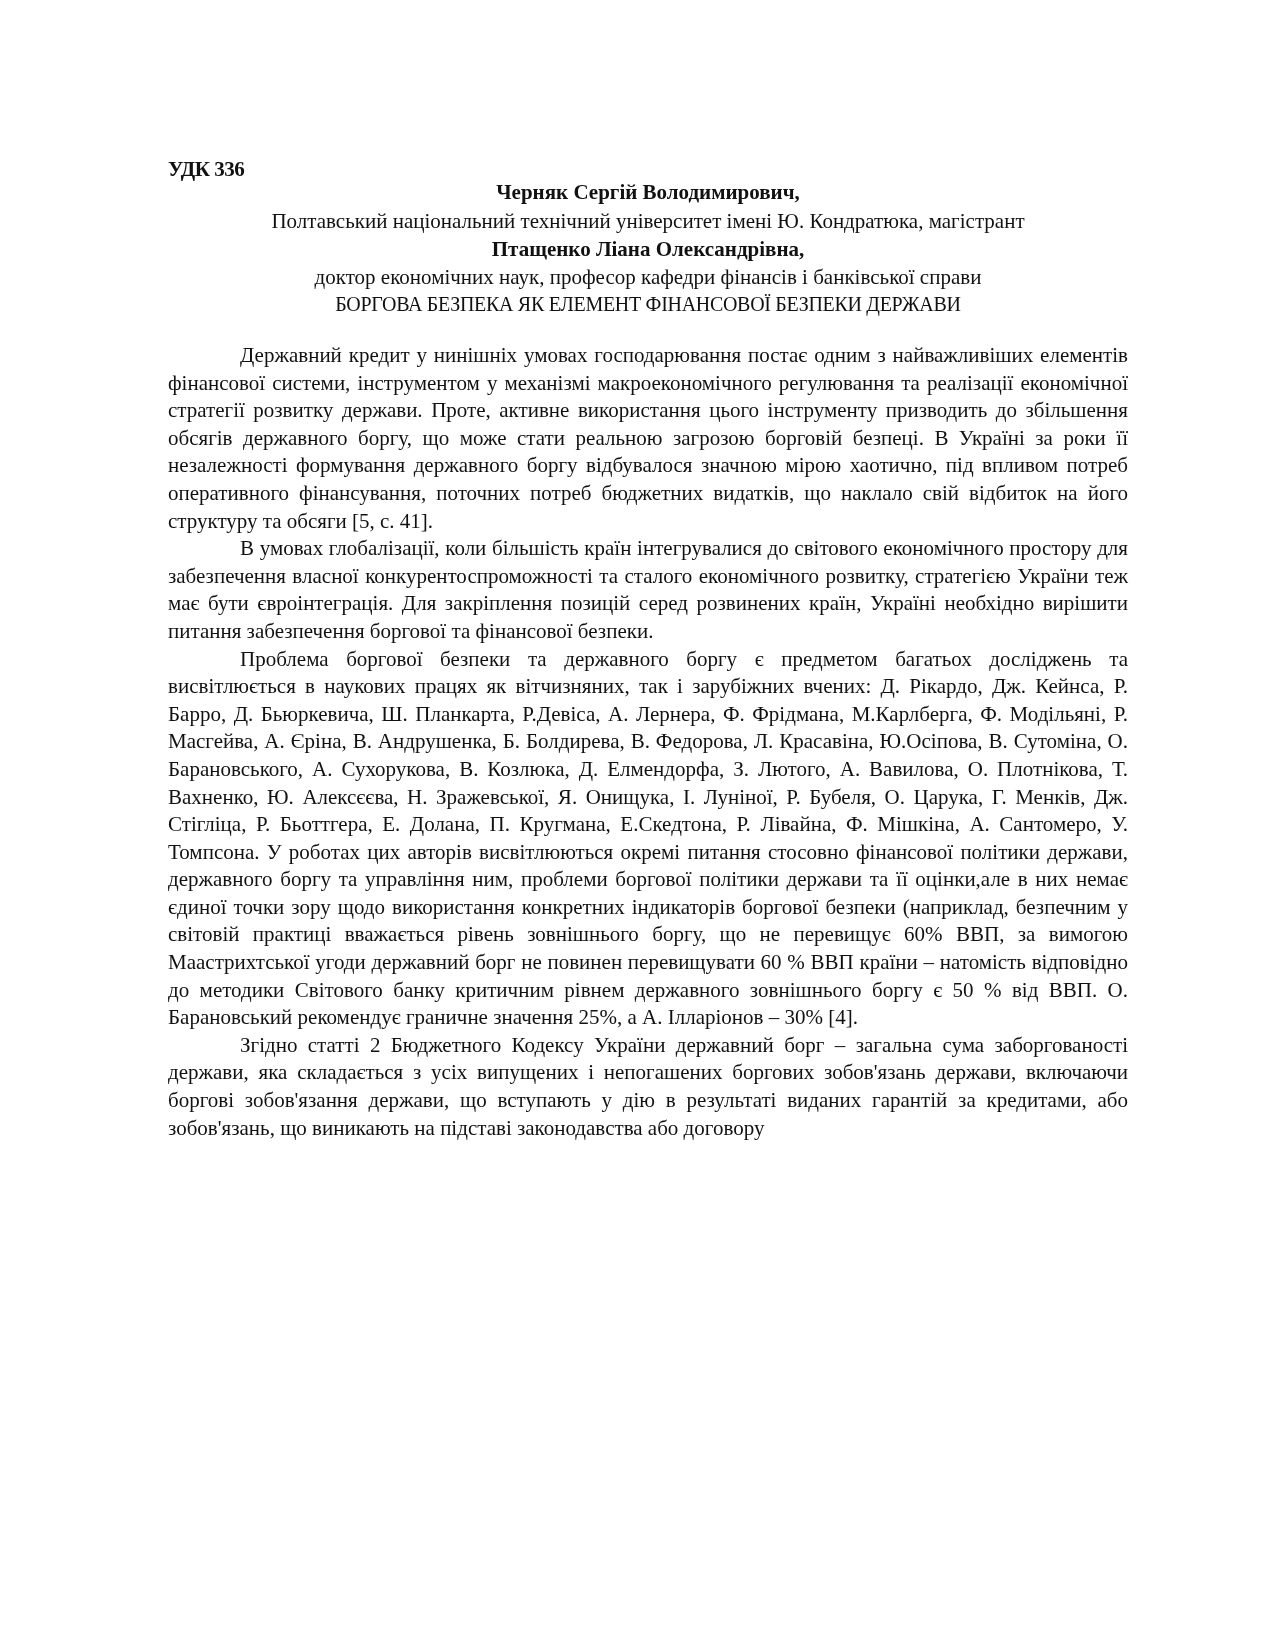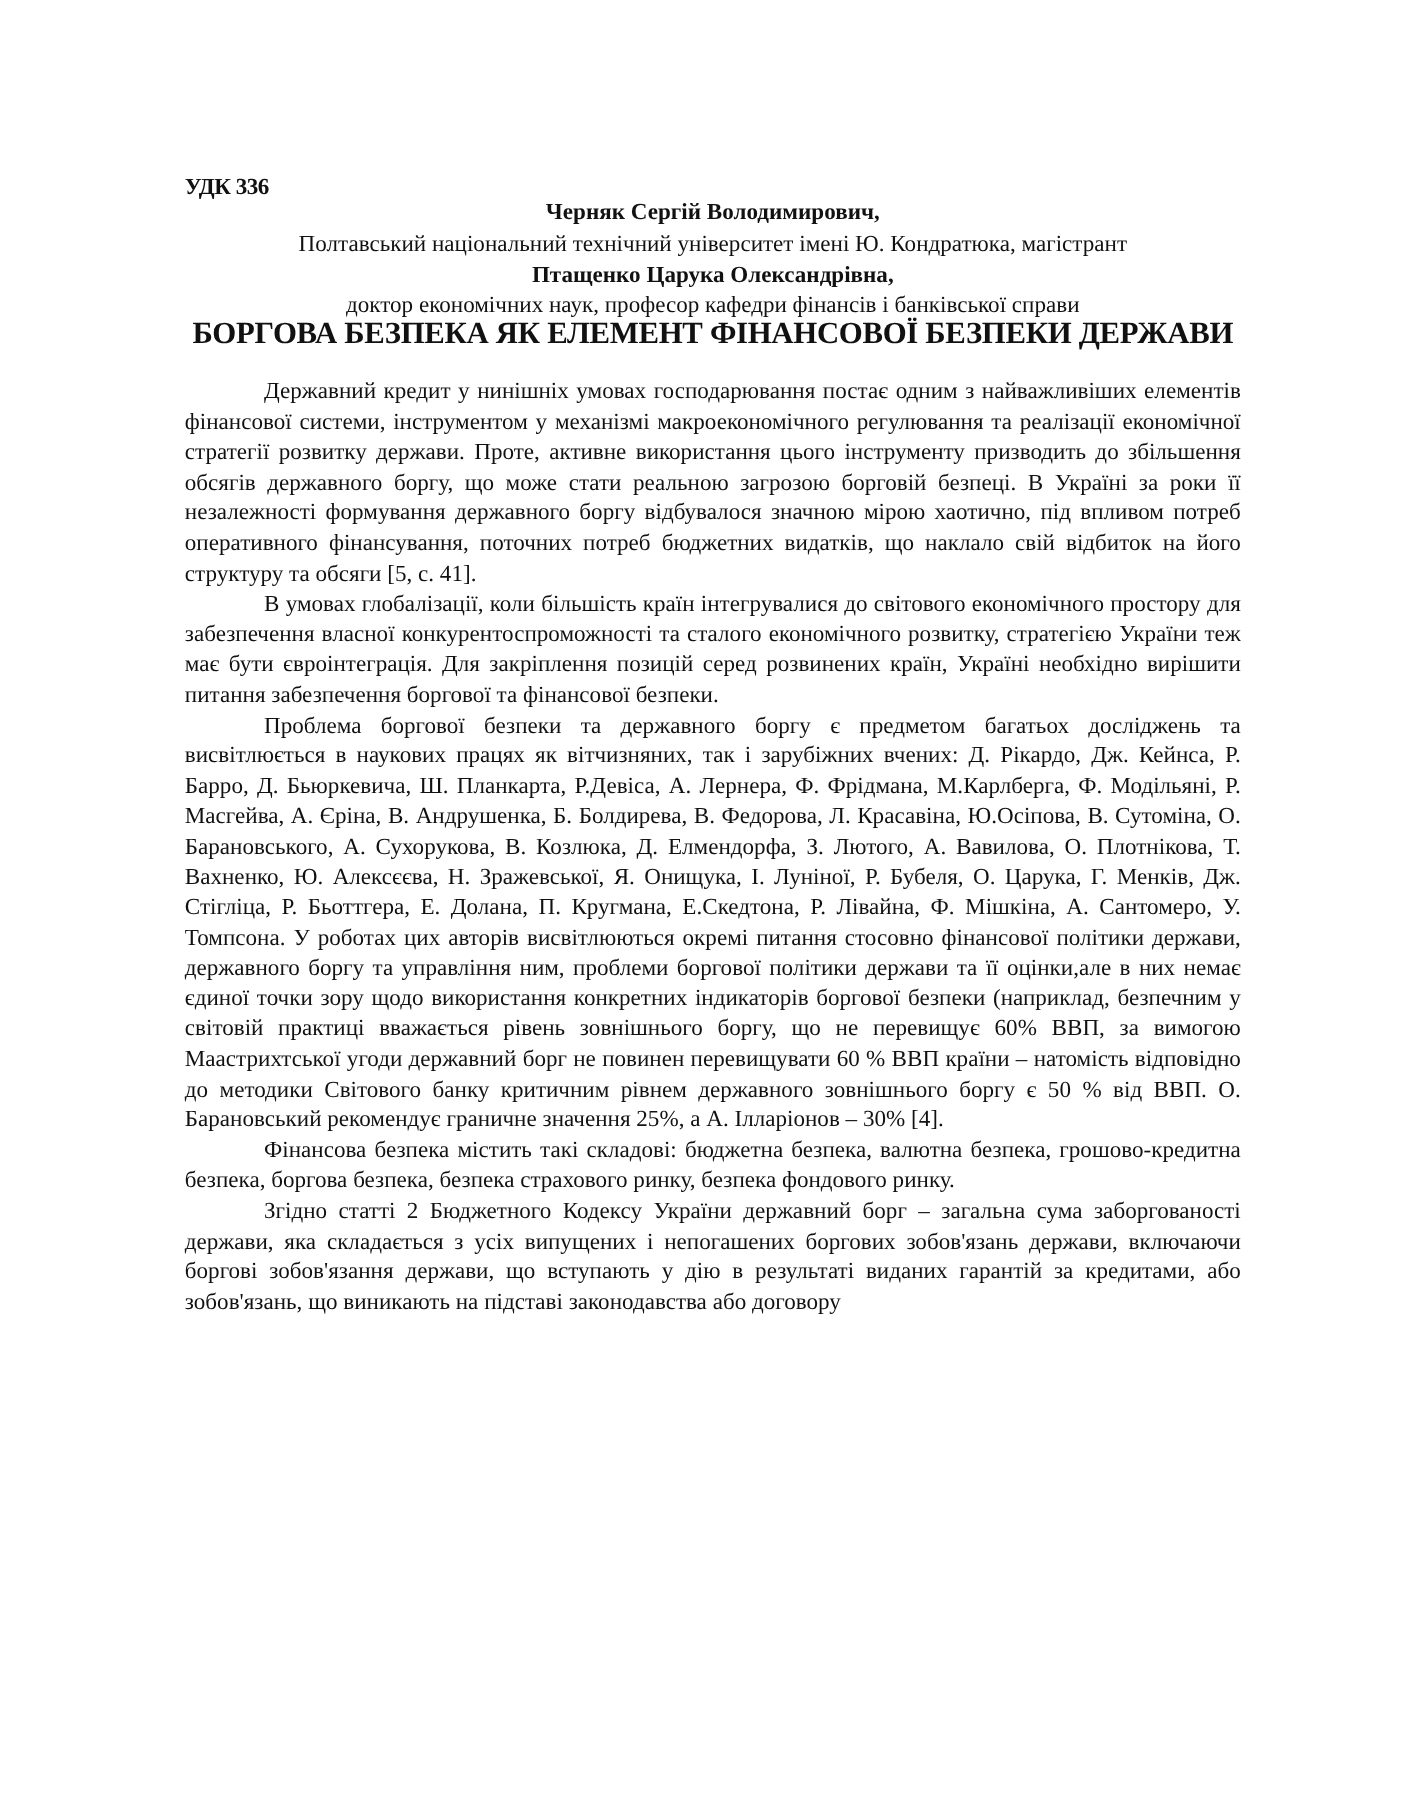--- a/index.html
+++ b/index.html
@@ -2,34 +2,33 @@
 <html><head>
 <meta charset="utf-8">
 <style>
   html, body { margin:0; padding:0; background:#ffffff; }
   body { width:1275px; height:1650px; position:relative; overflow:hidden;
          font-family:"Liberation Serif", "DejaVu Serif", serif; color:#111; }
   .udk { position:absolute; left:168px; top:157px; font-weight:bold; font-size:21px; letter-spacing:-0.5px; }
   .center { position:absolute; left:168px; width:960px; text-align:center; font-size:21px; line-height:28px; }
   .author { font-weight:bold; }
   .affil { }
-  .title { font-size:28px; letter-spacing:-0.3px;font-weight:bold; }
+  .title { font-size:20px; letter-spacing:-0.3px; }
   .body { position:absolute; left:168px; top:342px; width:960px; font-size:21px; line-height:27.6px; text-align:justify; }
   .body p { margin:0; text-indent:72px; }
 </style>
 </head>
 <body>
 
 <div class="udk">УДК 336</div>
 
 <div class="center author" style="top:178px;">Черняк Сергій Володимирович,</div>
 <div class="center affil" style="top:207px;">Полтавський національний технічний університет імені Ю. Кондратюка, магістрант</div>
-<div class="center author" style="top:235px;">Птащенко Царука Олександрівна,</div>
+<div class="center author" style="top:235px;">Птащенко Ліана Олександрівна,</div>
 <div class="center affil" style="top:263px;">доктор економічних наук, професор кафедри фінансів і банківської справи</div>
 <div class="center title" style="top:290px;">БОРГОВА БЕЗПЕКА ЯК ЕЛЕМЕНТ ФІНАНСОВОЇ БЕЗПЕКИ ДЕРЖАВИ</div>
 
 <div class="body">
   <p>Державний кредит у нинішніх умовах господарювання постає одним з найважливіших елементів фінансової системи, інструментом у механізмі макроекономічного регулювання та реалізації економічної стратегії розвитку держави. Проте, активне використання цього інструменту призводить до збільшення обсягів державного боргу, що може стати реальною загрозою борговій безпеці. В Україні за роки її незалежності формування державного боргу відбувалося значною мірою хаотично, під впливом потреб оперативного фінансування, поточних потреб бюджетних видатків, що наклало свій відбиток на його структуру та обсяги [5, с. 41].</p>
   <p>В умовах глобалізації, коли більшість країн інтегрувалися до світового економічного простору для забезпечення власної конкурентоспроможності та сталого економічного розвитку, стратегією України теж має бути євроінтеграція. Для закріплення позицій серед розвинених країн, Україні необхідно вирішити питання забезпечення боргової та фінансової безпеки.</p>
   <p>Проблема боргової безпеки та державного боргу є предметом багатьох досліджень та висвітлюється в наукових працях як вітчизняних, так і зарубіжних вчених: Д. Рікардо, Дж. Кейнса, Р. Барро, Д. Бьюркевича, Ш. Планкарта, Р.Девіса, А. Лернера, Ф. Фрідмана, М.Карлберга, Ф. Модільяні, Р. Масгейва, А. Єріна, В. Андрушенка, Б. Болдирева, В. Федорова, Л. Красавіна, Ю.Осіпова, В. Сутоміна, О. Барановського, А. Сухорукова, В. Козлюка, Д. Елмендорфа, З. Лютого, А. Вавилова, О. Плотнікова, Т. Вахненко, Ю. Алексєєва, Н. Зражевської, Я. Онищука, І. Луніної, Р. Бубеля, О. Царука, Г. Менків, Дж. Стігліца, Р. Бьоттгера, Е. Долана, П. Кругмана, Е.Скедтона, Р. Лівайна, Ф. Мішкіна, А. Сантомеро, У. Томпсона. У роботах цих авторів висвітлюються окремі питання стосовно фінансової політики держави, державного боргу та управління ним, проблеми боргової політики держави та її оцінки,але в них немає єдиної точки зору щодо використання конкретних індикаторів боргової безпеки (наприклад, безпечним у світовій практиці вважається рівень зовнішнього боргу, що не перевищує 60% ВВП, за вимогою Маастрихтської угоди державний борг не повинен перевищувати 60 % ВВП країни – натомість відповідно до методики Світового банку критичним рівнем державного зовнішнього боргу є 50 % від ВВП. О. Барановський рекомендує граничне значення 25%, а А. Ілларіонов – 30% [4].</p>
-  <p>Фінансова безпека містить такі складові: бюджетна безпека, валютна безпека, грошово-кредитна безпека, боргова безпека, безпека страхового ринку, безпека фондового ринку.</p>
   <p>Згідно статті 2 Бюджетного Кодексу України державний борг – загальна сума заборгованості держави, яка складається з усіх випущених і непогашених боргових зобов'язань держави, включаючи боргові зобов'язання держави, що вступають у дію в результаті виданих гарантій за кредитами, або зобов'язань, що виникають на підставі законодавства або договору</p>
 </div>
 
 </body></html>

